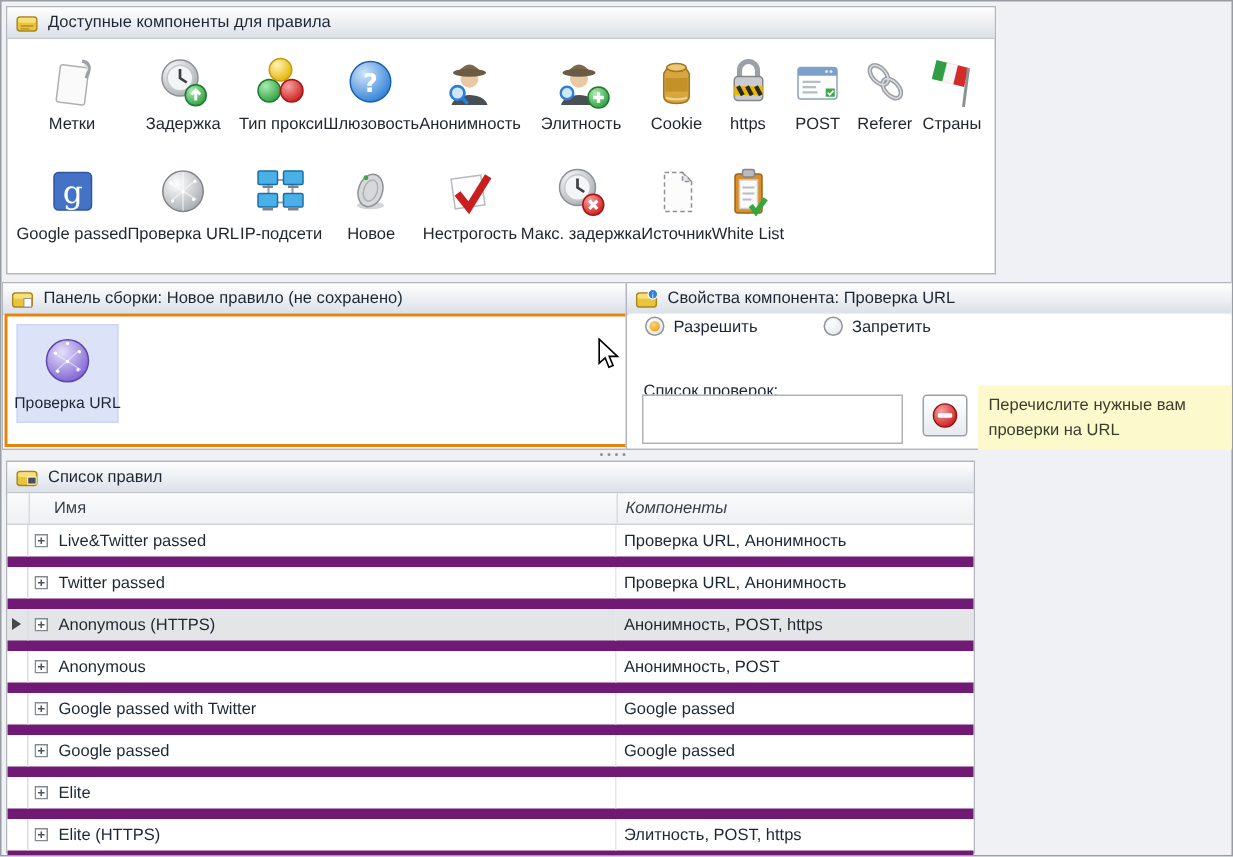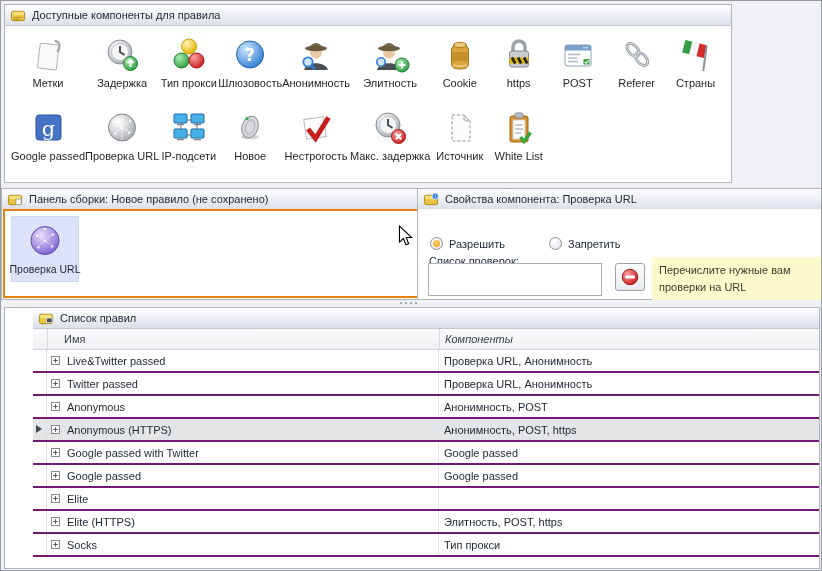--- a/index.html
+++ b/index.html
@@ -15,40 +15,40 @@
   .comp-item svg{width:40px;height:40px;margin-top:2px;}
   .comp-label{margin-top:2px;white-space:nowrap;color:#23272c;}
   
   .assembly-body{position:absolute;left:1px;right:1px;top:20px;bottom:1px;border:2px solid #e8820e;background:#fff;}
   .assembly-tile{position:absolute;left:6px;top:5px;width:66px;height:64px;background:#dce2f8;border:1px solid #cdd6f5;
     display:flex;flex-direction:column;align-items:center;cursor:pointer;}
   .assembly-tile svg{width:40px;height:40px;margin-top:4px;}
   .tile-label{margin-top:2px;font-size:10.5px;white-space:nowrap;}
   
   .props-body{position:absolute;left:1px;right:1px;top:20px;bottom:1px;background:#fff;}
-  .radio-row{position:absolute;left:11px;top:28px;display:flex;gap:44px;align-items:center;}
+  .radio-row{position:absolute;left:11px;top:2px;display:flex;gap:44px;align-items:center;}
   .radio-opt{display:flex;align-items:center;gap:6px;cursor:pointer;}
   .radio{width:13px;height:13px;border-radius:50%;border:1px solid #8e959c;box-sizing:border-box;
     background:radial-gradient(circle at 35% 30%,#ffffff,#dfe3e8);position:relative;display:inline-block;}
   .radio.checked::after{content:"";position:absolute;left:2px;top:2px;right:2px;bottom:2px;border-radius:50%;
     background:radial-gradient(circle at 40% 35%,#ffd27a,#e59a00);}
   .list-label{position:absolute;left:10px;top:46px;}
   .props-input{position:absolute;left:9px;top:54px;width:174px;height:33px;border:1px solid #aeb2b8;background:#fff;
     font:11px "Liberation Sans","DejaVu Sans",sans-serif;padding:2px 4px;box-sizing:border-box;outline:none;resize:none;}
   .remove-btn{position:absolute;left:196px;top:54px;width:30px;height:28px;border:1px solid #9aa0a6;border-radius:3px;
     background:linear-gradient(#ffffff,#e7eaee);display:flex;align-items:center;justify-content:center;cursor:pointer;padding:0;}
   .hint-box{position:absolute;left:233px;top:48px;width:162px;background:#fcf9cd;padding:5px 7px;line-height:1.5;color:#3c3c2c;}
   
   .rules-head{display:grid;grid-template-columns:14px 392px 1fr;height:20px;border-bottom:1px solid #cfd2d6;
     background:linear-gradient(#fbfbfc,#eef0f3);color:#3a3f46;}
   .hcell{display:flex;align-items:center;border-left:1px solid #d8dbdf;box-sizing:border-box;}
   .hcell.first{border-left:none;}
   .hcell.name{padding-left:16px;}
   .hcell.comp{padding-left:5px;font-style:italic;}
-  .rules-row{display:grid;grid-template-columns:14px 392px 1fr;height:21px;border-bottom:2px solid #701a75;background:#fff;cursor:pointer;}
+  .rules-row{display:grid;grid-template-columns:14px 392px 1fr;height:21px;border-bottom:7px solid #701a75;background:#fff;cursor:pointer;}
   .rules-row.selected{background:#e4e5e7;}
   .cell-ind{border-right:1px solid #dcdee1;position:relative;}
   .tri{position:absolute;left:3px;top:6px;width:0;height:0;border-left:6px solid #43484e;border-top:4px solid transparent;border-bottom:4px solid transparent;}
   .cell-name{display:flex;align-items:center;gap:7px;padding-left:4px;border-right:1px solid #e6e8ea;box-sizing:border-box;}
   .cell-comp{display:flex;align-items:center;padding-left:5px;}
   .expand-box{flex:0 0 auto;width:9px;height:9px;display:block;}
   
   .split-dots{position:absolute;top:301px;left:399px;display:flex;gap:3px;}
   .split-dots i{width:2px;height:2px;border-radius:50%;background:#8d9196;display:block;}
   .cursor{position:absolute;left:397px;top:224px;width:15px;height:22px;pointer-events:none;z-index:50;}
@@ -80,21 +80,21 @@
       </radialGradient>
     <radialGradient id="radYellow" cx="35%" cy="30%" r="75%">
         <stop offset="0" stop-color="#fff3b8"></stop>
         <stop offset="1" stop-color="#e3b400"></stop>
       </radialGradient>
   </defs>
 </svg>
 
 <div class="window">
 
-  <section class="panel" style="left:3px;top:3px;width:728px;height:179px;">
+  <section class="panel" style="left:3px;top:3px;width:660px;height:179px;">
     <div class="panel-header">
       <svg width="16" height="15" viewBox="0 0 16 16">
         <rect x="1" y="3.5" width="14" height="10" rx="2" fill="#e9c53d" stroke="#a8861a"></rect>
         <rect x="1.6" y="4.1" width="12.8" height="3.6" rx="1.6" fill="#f7e07a"></rect>
         <path d="M3.5 10h9M3.5 12h6" stroke="#b68f1c" stroke-width="1"></path>
       </svg>
       <span>Доступные компоненты для правила</span>
     </div>
     <div class="comp-grid">
 
@@ -367,21 +367,21 @@
     </div>
   </section>
 
   <div class="split-dots">
       <i></i>
       <i></i>
       <i></i>
       <i></i>
     </div>
 
-  <section class="panel" style="left:3px;top:306px;width:816px;height:262px;padding-left:28px;">
+  <section class="panel" style="left:3px;top:306px;width:646px;height:262px;">
     <div class="panel-header">
       <svg width="16" height="15" viewBox="0 0 16 16">
         <rect x="1" y="3.5" width="14" height="10" rx="2" fill="#e9c53d" stroke="#a8861a"></rect>
         <rect x="1.6" y="4.1" width="12.8" height="3.6" rx="1.6" fill="#f7e07a"></rect>
         <rect x="8.5" y="7.5" width="6" height="5" fill="#4a4f55" stroke="#fff" stroke-width=".7"></rect>
       </svg>
       <span>Список правил</span>
     </div>
 
     <div class="rules-head">
@@ -407,32 +407,20 @@
       <div class="cell-name">
         <svg class="expand-box" viewBox="0 0 9 9">
             <rect x=".5" y=".5" width="8" height="8" fill="#fff" stroke="#848a90"></rect>
             <path d="M2.3 4.5h4.4M4.5 2.3v4.4" stroke="#505559" stroke-width="1"></path>
           </svg>
         <span>Twitter passed</span>
       </div>
       <div class="cell-comp">Проверка URL, Анонимность</div>
     </div>
 
-    <div class="rules-row">
-      <div class="cell-ind"></div>
-      <div class="cell-name">
-        <svg class="expand-box" viewBox="0 0 9 9">
-            <rect x=".5" y=".5" width="8" height="8" fill="#fff" stroke="#848a90"></rect>
-            <path d="M2.3 4.5h4.4M4.5 2.3v4.4" stroke="#505559" stroke-width="1"></path>
-          </svg>
-        <span>Anonymous</span>
-      </div>
-      <div class="cell-comp">Анонимность, POST</div>
-    </div>
-
     <div class="rules-row selected">
       <div class="cell-ind">
           <span class="tri"></span>
         </div>
       <div class="cell-name">
         <svg class="expand-box" viewBox="0 0 9 9">
             <rect x=".5" y=".5" width="8" height="8" fill="#fff" stroke="#848a90"></rect>
             <path d="M2.3 4.5h4.4M4.5 2.3v4.4" stroke="#505559" stroke-width="1"></path>
           </svg>
         <span>Anonymous (HTTPS)</span>
@@ -440,20 +428,32 @@
       <div class="cell-comp">Анонимность, POST, https</div>
     </div>
 
     <div class="rules-row">
       <div class="cell-ind"></div>
       <div class="cell-name">
         <svg class="expand-box" viewBox="0 0 9 9">
             <rect x=".5" y=".5" width="8" height="8" fill="#fff" stroke="#848a90"></rect>
             <path d="M2.3 4.5h4.4M4.5 2.3v4.4" stroke="#505559" stroke-width="1"></path>
           </svg>
+        <span>Anonymous</span>
+      </div>
+      <div class="cell-comp">Анонимность, POST</div>
+    </div>
+
+    <div class="rules-row">
+      <div class="cell-ind"></div>
+      <div class="cell-name">
+        <svg class="expand-box" viewBox="0 0 9 9">
+            <rect x=".5" y=".5" width="8" height="8" fill="#fff" stroke="#848a90"></rect>
+            <path d="M2.3 4.5h4.4M4.5 2.3v4.4" stroke="#505559" stroke-width="1"></path>
+          </svg>
         <span>Google passed with Twitter</span>
       </div>
       <div class="cell-comp">Google passed</div>
     </div>
 
     <div class="rules-row">
       <div class="cell-ind"></div>
       <div class="cell-name">
         <svg class="expand-box" viewBox="0 0 9 9">
             <rect x=".5" y=".5" width="8" height="8" fill="#fff" stroke="#848a90"></rect>

